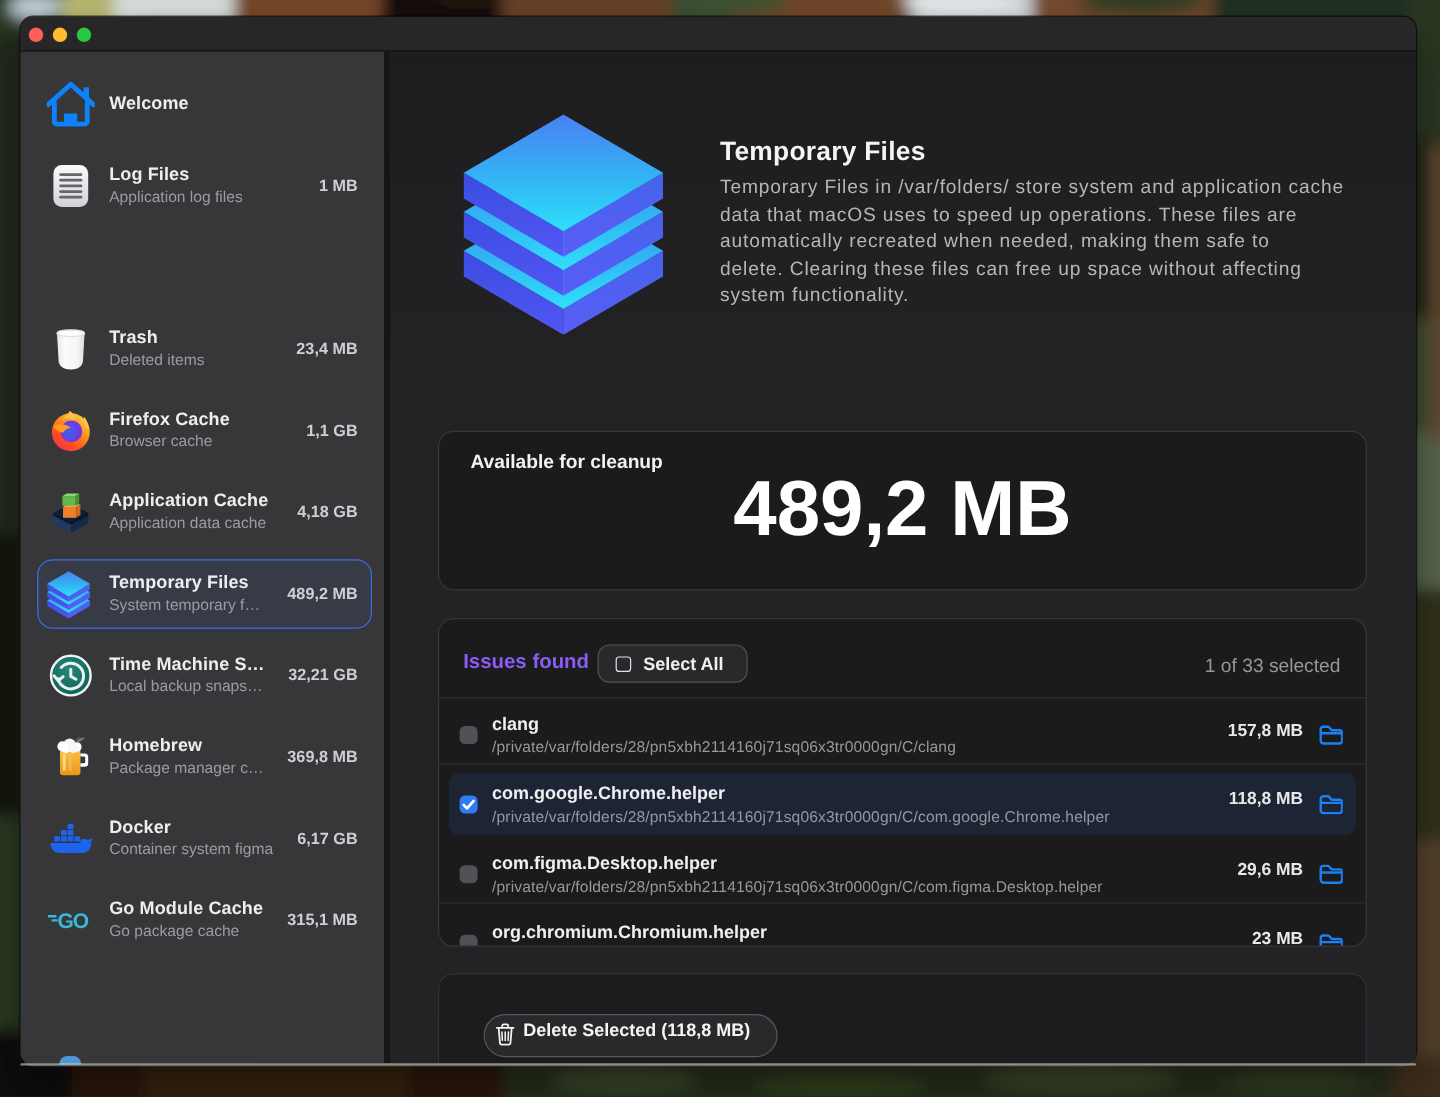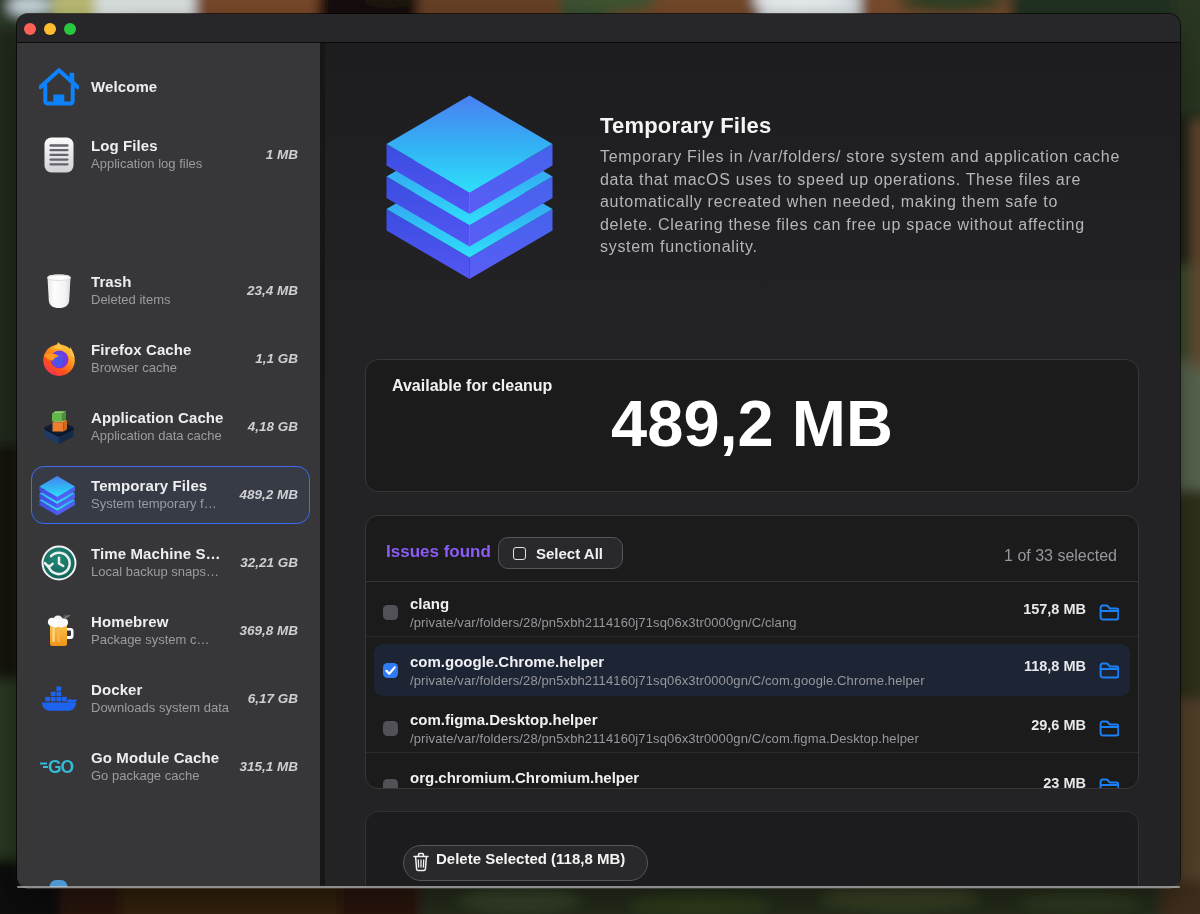--- a/index.html
+++ b/index.html
@@ -15,21 +15,21 @@
   .dot { position:absolute; top:8.5px; width:12px; height:12px; border-radius:50%; }
   .d1 { left:7px;  background:#fe5f57; }
   .d2 { left:27px; background:#febc2e; }
   .d3 { left:47px; background:#28c840; }
   .wbody { display:flex; height:843px; }
   .sidebar { width:308px; background:#37373a; border-right:5px solid #161617; position:relative; flex:none; }
   .srow { position:absolute; left:0; width:303px; height:68px; }
   .srow .sic { position:absolute; left:22px; top:50%; margin-top:-20px; width:40px; height:40px; }
   .srow .st { position:absolute; left:74px; top:16px; font-size:15px; font-weight:bold; color:#eeeef0; letter-spacing:.1px;}
   .srow .ss { position:absolute; left:74px; top:34.5px; font-size:13px; color:#9b9ba1; }
-  .srow .sz { position:absolute; right:22px; top:50%; margin-top:-8px; font-size:13.5px; font-weight:bold; color:#cfcfd3;font-style:italic; }
+  .srow .sz { position:absolute; right:22px; top:50%; margin-top:-8px; font-size:13.5px; font-weight:bold; color:#cfcfd3; }
   .srow.sel::before { content:""; position:absolute; left:14px; right:10px; top:5px; bottom:5px;
      border:1.5px solid #3d6cf2; border-radius:13px; background:rgba(62,108,242,0.07); }
   .main { position:relative; width:855px; background:linear-gradient(180deg,#1d1d1f 0%,#212123 22%,#232325 40%,#232325 100%); }
   .bigicon { position:absolute; left:60px; top:48px; }
   .h1 { position:absolute; left:275px; top:70px; font-size:22px; font-weight:bold; color:#f4f4f5; letter-spacing:.2px; }
   .desc { position:absolute; left:275px; top:103px; width:580px; font-size:16px; line-height:22.5px; letter-spacing:0.7px; color:#b6b6b9; }
   .card { position:absolute; left:40px; width:774px; background:#1b1b1c; border:1px solid #37373a; border-radius:13px; }
   .card1 { top:316px; height:133px; }
   .card1 .lbl { position:absolute; left:26px; top:17px; font-size:16px; font-weight:bold; color:#f2f2f4; }
   .card1 .big { position:absolute; left:0; right:0; top:32px; text-align:center; font-size:65px; line-height:64px; font-weight:bold; color:#ffffff; letter-spacing:0; }
@@ -273,39 +273,39 @@
               <path d="M28 17 h3.5 a3 3 0 0 1 3 3 v5 a3 3 0 0 1 -3 3 H28 v-3 h3 a1 1 0 0 0 1-1 v-3.5 a1 1 0 0 0 -1-1 h-3 z" fill="#fff"></path>
               <path d="M14.5 17 v14" stroke="#fbd98e" stroke-width="2.2"></path>
               <path d="M19.5 17 v14" stroke="#f3b857" stroke-width="2.2"></path>
               <circle cx="13" cy="11" r="4.2" fill="#fdfdfd"></circle>
               <circle cx="19" cy="9.5" r="5" fill="#f4f4f4"></circle>
               <circle cx="25" cy="11.5" r="4" fill="#fdfdfd"></circle>
               <circle cx="16" cy="12.5" r="4" fill="#ffffff"></circle>
               <circle cx="22" cy="12.5" r="4" fill="#f8f8f8"></circle>
             </svg></div>
           <div class="st">Homebrew</div>
-          <div class="ss">Package system c…</div>
+          <div class="ss">Package manager c…</div>
           <div class="sz">369,8 MB</div>
         </div>
         <div class="srow" style="top:622px">
           <div class="sic"><svg width="40" height="40" viewBox="0 0 40 40">
               <g fill="#1d63ed">
                 <rect x="11.8" y="12.7" width="4.8" height="4.4"></rect>
                 <rect x="17.4" y="12.7" width="4.8" height="4.4"></rect>
                 <rect x="17.4" y="7.5" width="4.8" height="4.4"></rect>
                 <rect x="6.2" y="17.9" width="4.8" height="4.4"></rect>
                 <rect x="11.8" y="17.9" width="4.8" height="4.4"></rect>
                 <rect x="17.4" y="17.9" width="4.8" height="4.4"></rect>
                 <rect x="23" y="17.9" width="4.8" height="4.4"></rect>
                 <path d="M2.8 23.5 h34.4 c-.3 3.8-2.4 8.3-7.6 8.3 h-18.6 c-5.2 0-7.8-4-8.2-8.3 z"></path>
                 <path d="M27.8 21.5 c1.8-1.6 4.6-1.8 6.6-.4 c1.4-.9 2.8-1 3.8-.8 c-.4 1.6-1.5 2.7-3 3.2 h-7 z"></path>
               </g>
             </svg></div>
           <div class="st">Docker</div>
-          <div class="ss">Downloads system data</div>
+          <div class="ss">Container system figma</div>
           <div class="sz">6,17 GB</div>
         </div>
         <div class="srow" style="top:690px">
           <div class="sic"><svg width="40" height="40" viewBox="0 0 40 40">
               <g fill="none" stroke="#35bad8" stroke-width="2">
                 <path d="M1 16.5 h7"></path>
                 <path d="M4 20 h5"></path>
               </g>
               <text x="9" y="26" font-family="Liberation Sans" font-size="17.5" font-weight="bold" fill="#35bad8" letter-spacing="-1">GO</text>
             </svg></div>

